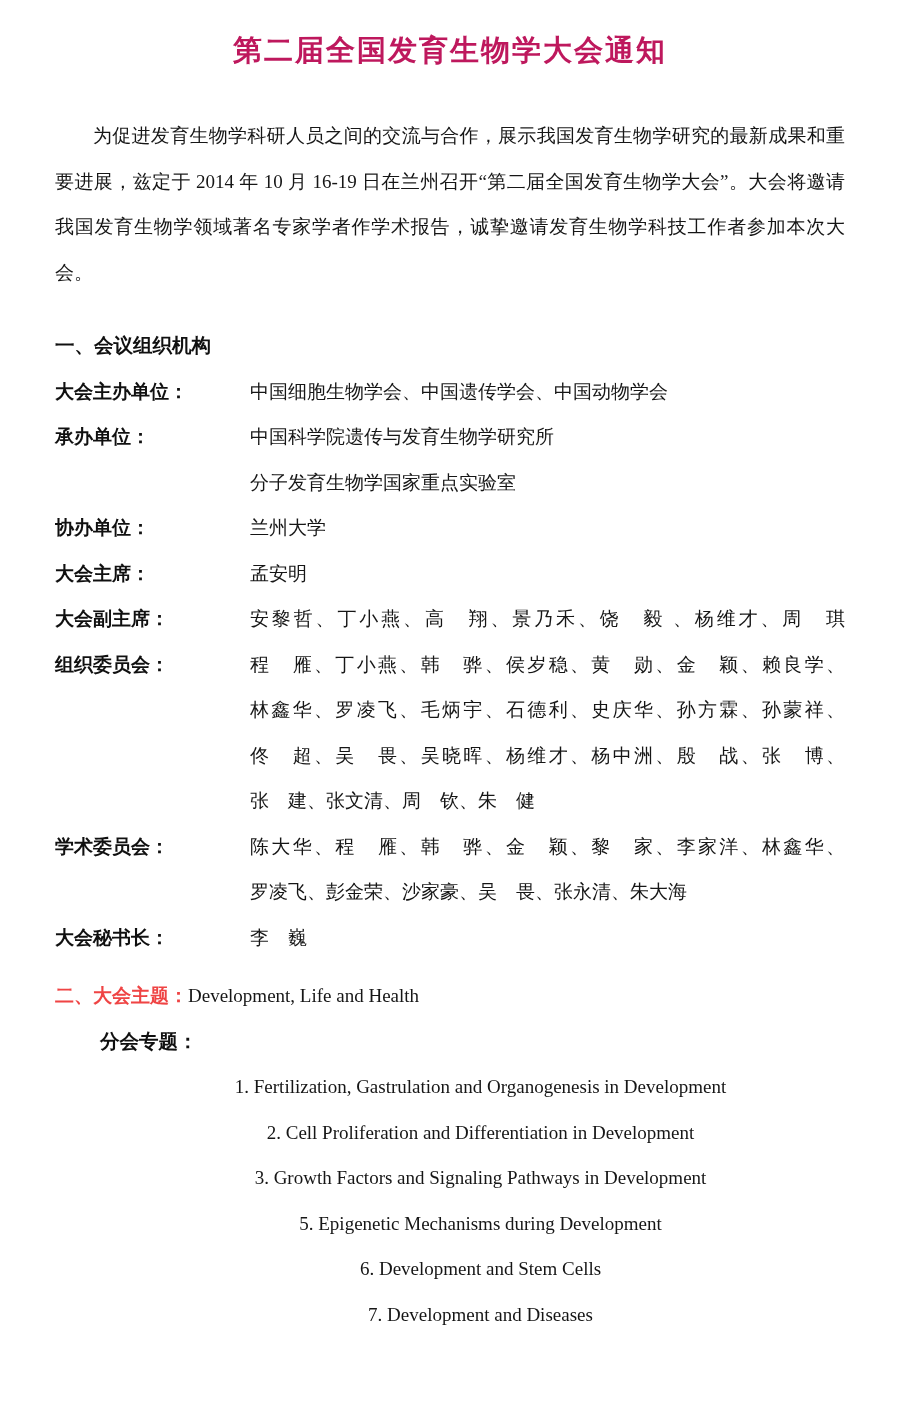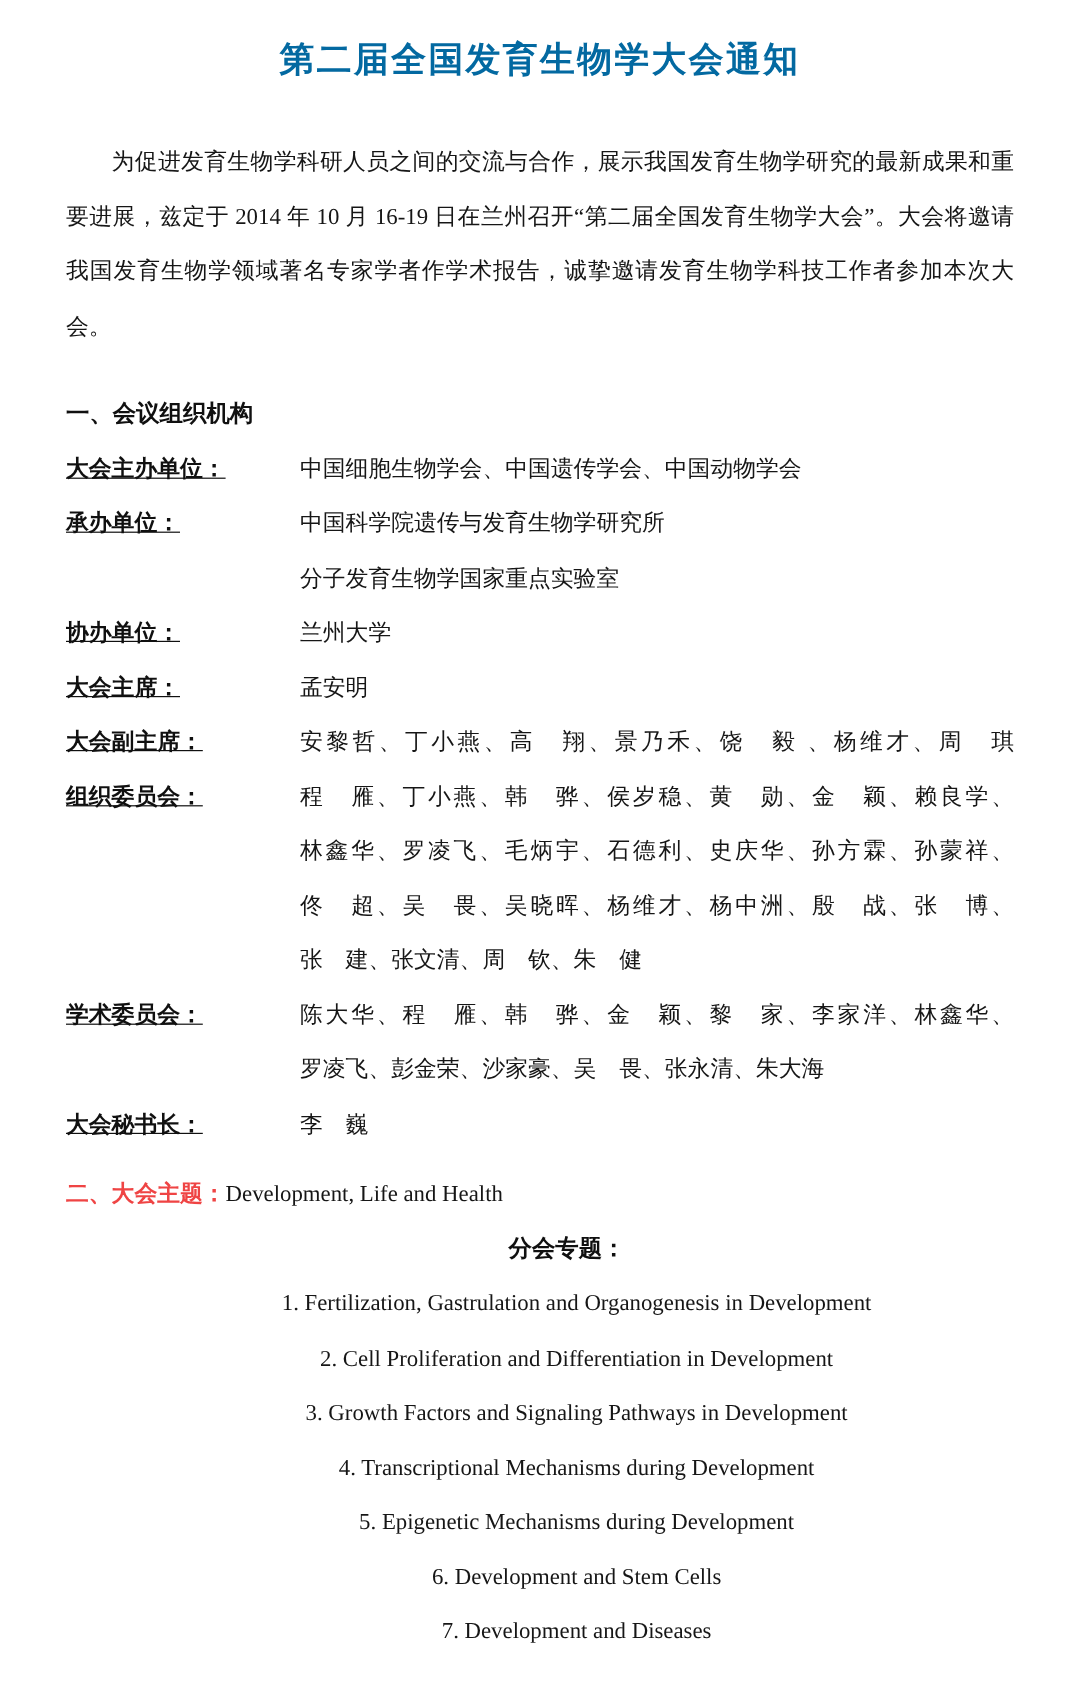--- a/index.html
+++ b/index.html
@@ -21,21 +21,21 @@
     padding: 0 55px;
     background: #ffffff;
   }
   .doc-title {
     margin: 28px 0 0 0;
     font-size: 29px;
     font-weight: bold;
     line-height: 45px;
     text-align: center;
     letter-spacing: 2px;
-    color: #0369a1;
+    color: #be185d;
   }
   .intro {
     margin: 40px 0 0 0;
     font-size: 19px;
     line-height: 45.5px;
     text-align: justify;
     text-indent: 2em;
   }
   .sec-heading {
     margin: 28px 0 0 0;
@@ -49,21 +49,20 @@
     display: flex;
     font-size: 19px;
     line-height: 45.5px;
   }
   .org-row .label {
     flex: 0 0 195px;
     width: 195px;
     font-weight: bold;
     font-family: "Liberation Sans", "DejaVu Sans", sans-serif;
     color: #101010;
-    text-decoration: underline;
   }
   .org-row .content {
     flex: 1 1 auto;
     min-width: 0;
   }
   .org-row .content .line {
     display: block;
   }
   .line.fill {
     text-align: justify;
@@ -83,21 +82,20 @@
   .sec2-row .theme {
     font-family: "Liberation Serif", "DejaVu Serif", serif;
   }
   .subheading {
     margin: 0 0 0 45px;
     font-size: 19.5px;
     font-weight: bold;
     line-height: 45.5px;
     font-family: "Liberation Sans", "DejaVu Sans", sans-serif;
     color: #101010;
-    text-align: center;
   }
   .topic {
     margin: 0 0 0 61px;
     font-size: 19px;
     line-height: 45.5px;
     text-align: center;
   }
 </style>
 </head>
 <body>
@@ -177,18 +175,17 @@
 
   <div class="sec2-row">
     <span class="sec2-heading">二、大会主题：</span><span class="theme">Development, Life and Health</span>
   </div>
 
   <div class="subheading">分会专题：</div>
 
   <div class="topic">1. Fertilization, Gastrulation and Organogenesis in Development</div>
   <div class="topic">2. Cell Proliferation and Differentiation in Development</div>
   <div class="topic">3. Growth Factors and Signaling Pathways in Development</div>
-  <div class="topic">4. Transcriptional Mechanisms during Development</div>
   <div class="topic">5. Epigenetic Mechanisms during Development</div>
   <div class="topic">6. Development and Stem Cells</div>
   <div class="topic">7. Development and Diseases</div>
 
 </div>
 
 </body></html>

